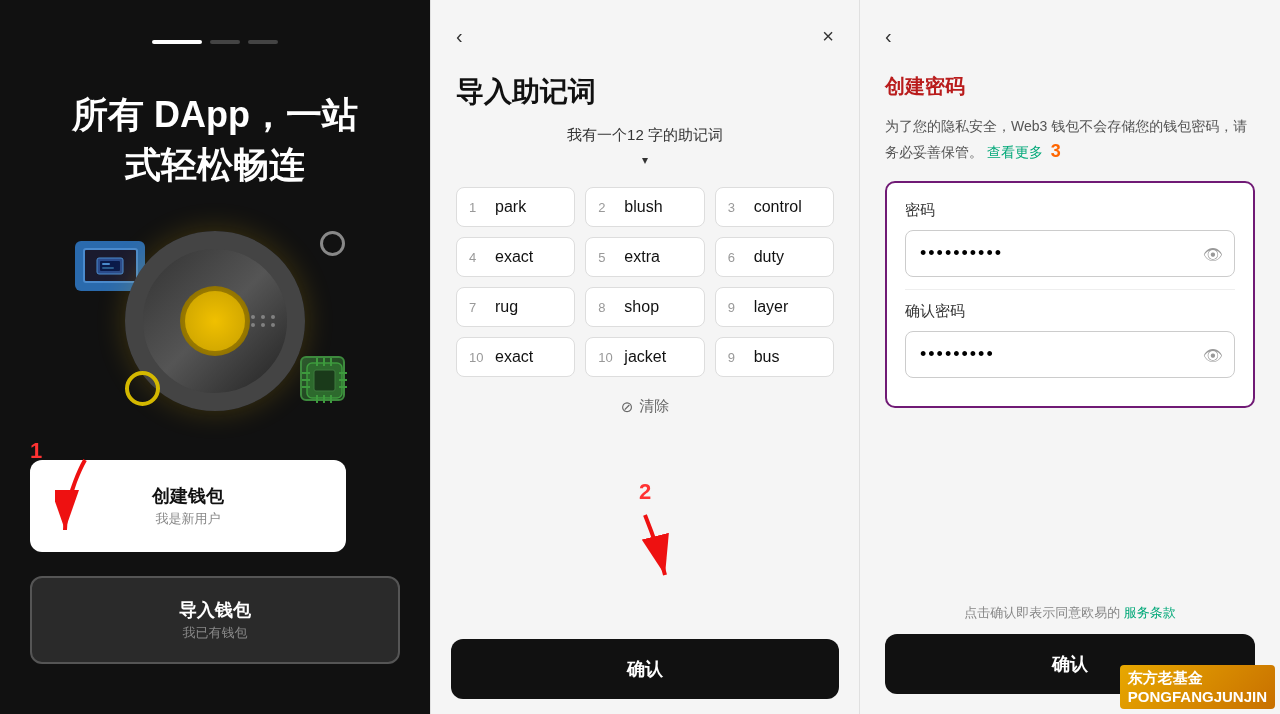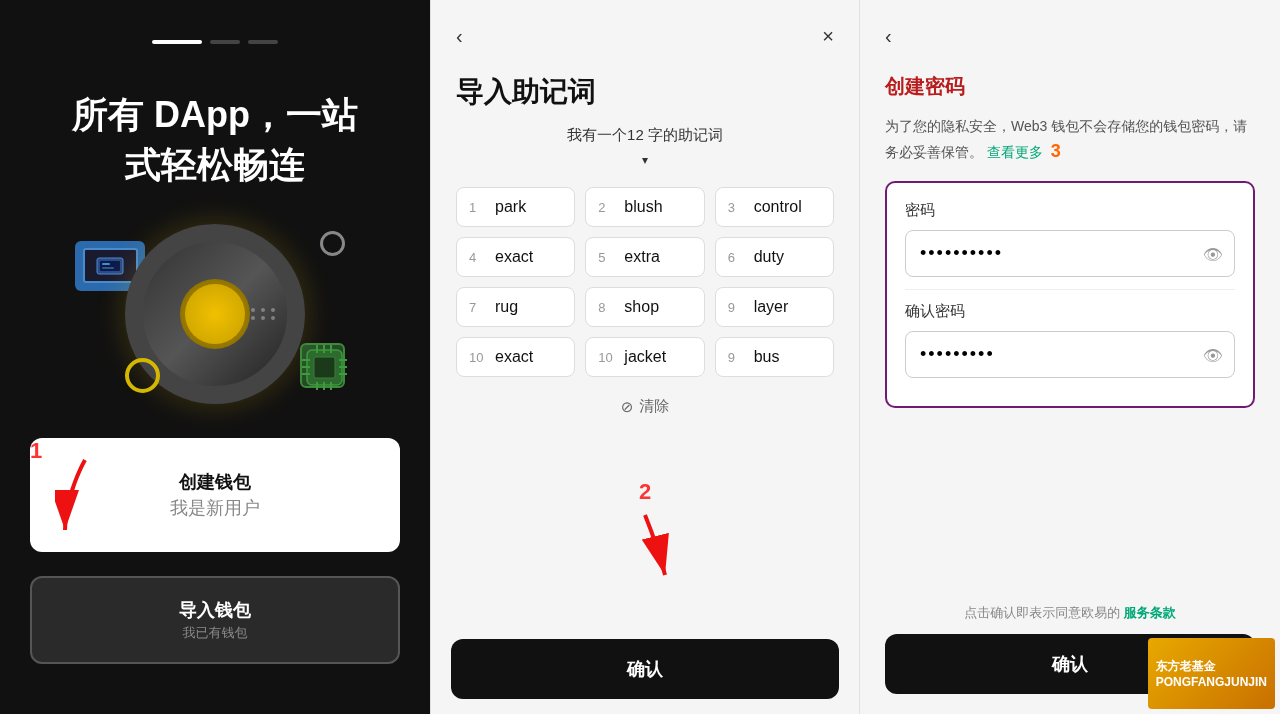--- a/index.html
+++ b/index.html
@@ -123,38 +123,38 @@
     .dot {
       height: 4px;
       border-radius: 2px;
       background: #555;
     }
 
     .dot.active { background: #ffffff; width: 50px; }
     .dot.inactive { background: #444; width: 30px; }
 
     .btn-create-wallet {
-      width: 370px;
-      padding: 32px;
+      width: 316px;
+      padding: 24px;
       background: #ffffff;
       border: none;
       border-radius: 12px;
       cursor: pointer;
       text-align: center;
       margin-bottom: 12px;
     }
 
     .btn-create-wallet .btn-title {
       font-size: 18px;
       font-weight: bold;
       color: #111;
     }
 
     .btn-create-wallet .btn-sub {
-      font-size: 18px;
+      font-size: 13px;
       color: #888;
       margin-top: 2px;
     }
 
     .btn-import-wallet {
       width: 370px;
       padding: 20px;
       background: #2a2a2a;
       border: 2px solid #555;
       border-radius: 12px;
@@ -415,21 +415,20 @@
     .terms-text {
       font-size: 13px;
       color: #888;
       text-align: center;
       margin-bottom: 12px;
     }
 
     .terms-link {
       color: #00a878;
       cursor: pointer;
-      font-weight: bold;
     }
 
     .confirm-btn-right {
       width: 100%;
       padding: 18px;
       background: #111111;
       color: #ffffff;
       font-size: 18px;
       font-weight: bold;
       border: none;
@@ -437,22 +436,22 @@
       cursor: pointer;
     }
 
     
     .watermark {
       position: fixed;
       bottom: 5px;
       right: 5px;
       background: linear-gradient(135deg, #e8a800, #c87000);
       color: white;
-      font-size: 12px;
-      padding: 20px 8px;
+      font-size: 15px;
+      padding: 4px 8px;
       border-radius: 4px;
       font-weight: bold;
     }
   </style>
 </head>
 <body>
 
 <div class="panel-left">
 
   <div class="progress-dots">

